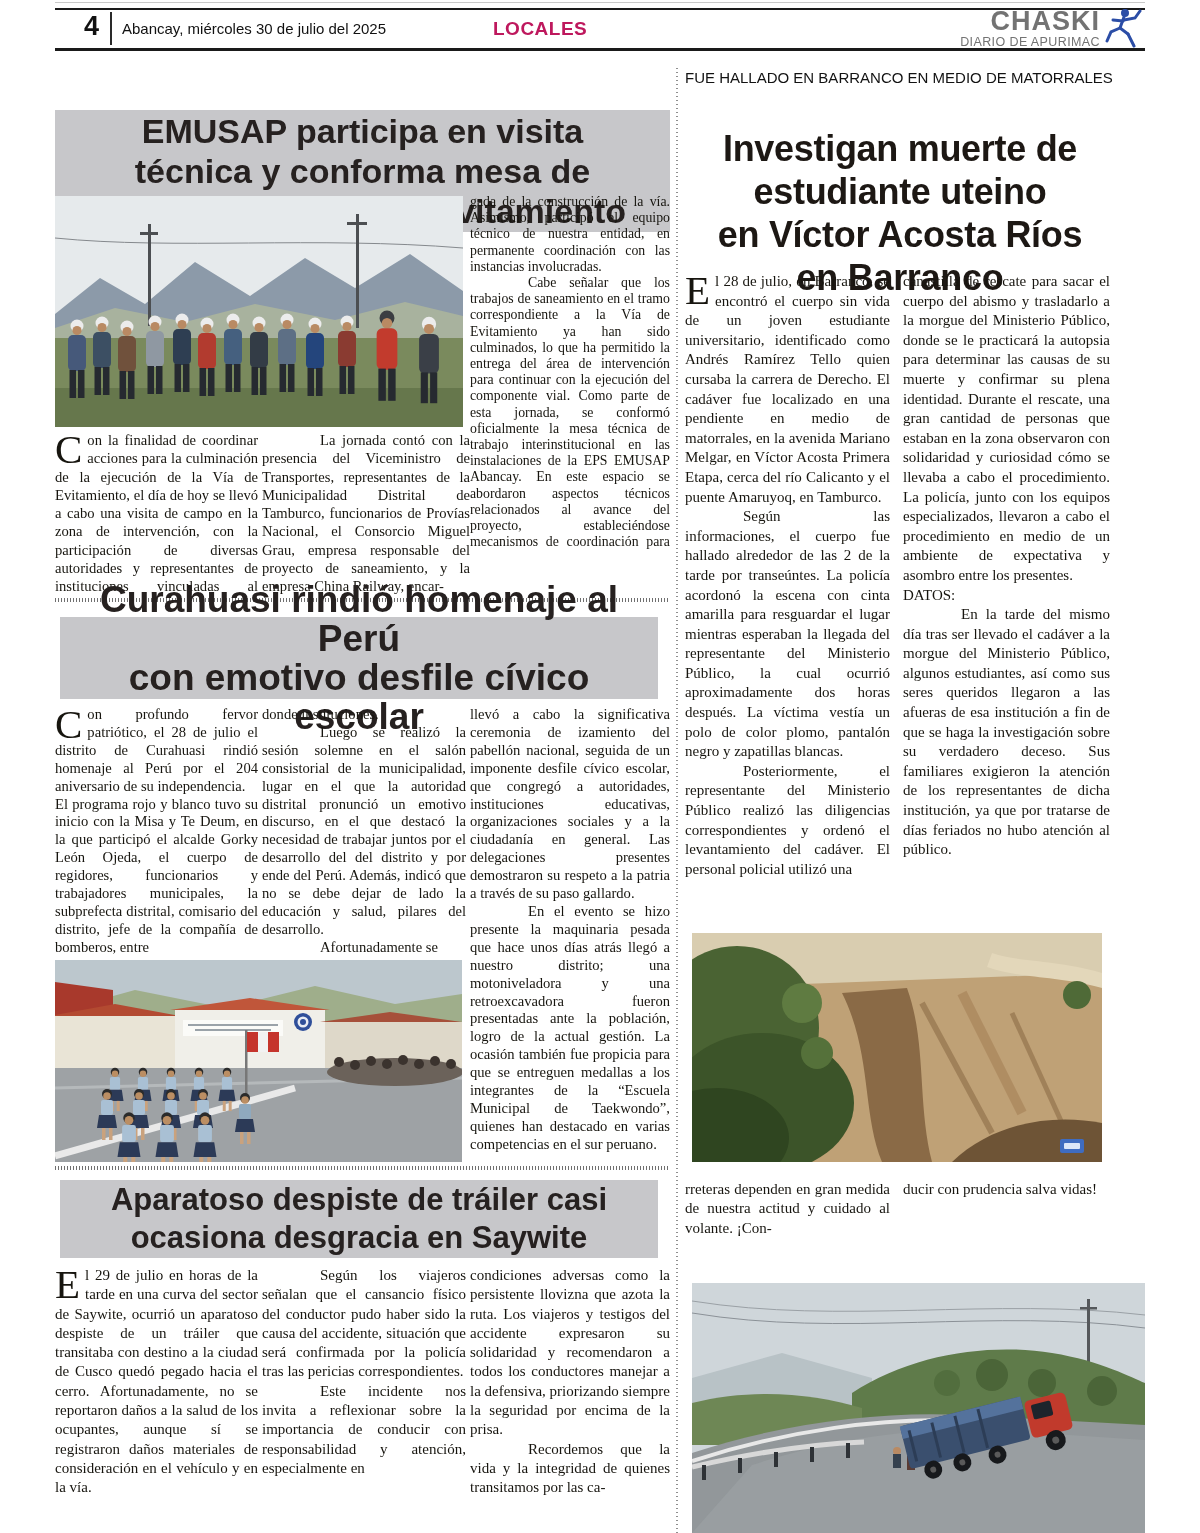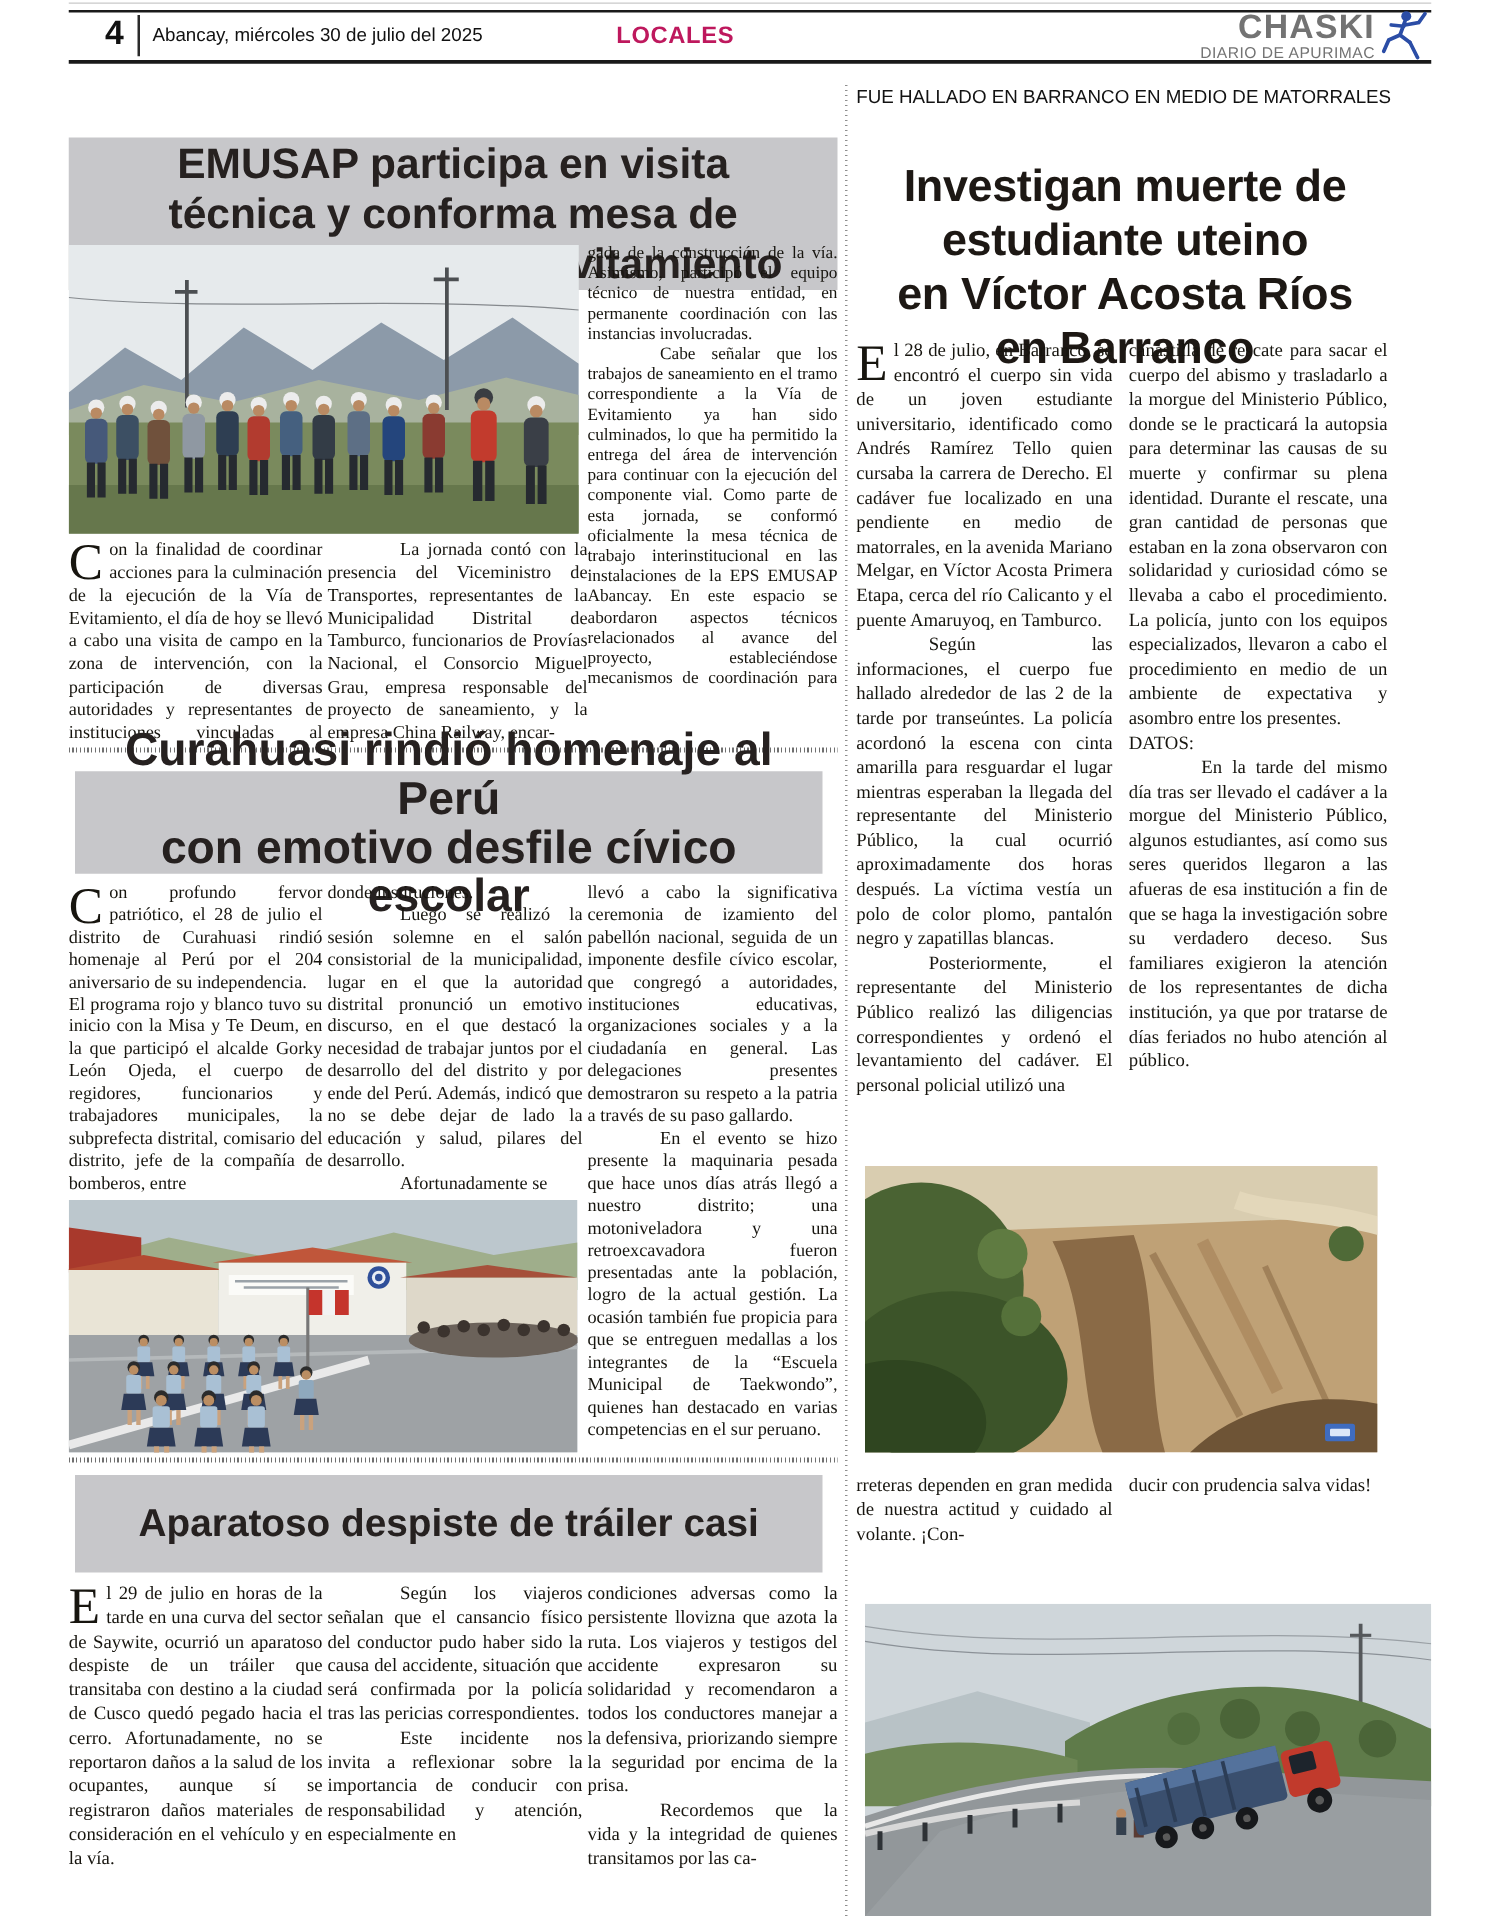--- a/index.html
+++ b/index.html
@@ -371,20 +371,21 @@
           <rect x="-5" y="34" width="3.5" height="12" fill="#caa27d"></rect>
           <rect x="2" y="34" width="3.5" height="12" fill="#caa27d"></rect>
         </g>
     </g>
   </svg>
 
   <div class="hsep" style="left:55px;top:1166px;width:615px"></div>
 
   <div class="hbox hb4">
     <span class="hl">Aparatoso despiste de tráiler casi</span>
+    <span class="hl">ocasiona desgracia en Saywite</span>
   </div>
 
   <div class="col a4c" style="left:55px;top:1266px;width:203px;height:267px">
     <p><span class="dropcap">E</span><span>l 29 de julio en horas de la tarde en una curva del sector de Saywite, ocurrió un aparatoso despiste de un tráiler que transitaba con destino a la ciudad de Cusco quedó pegado hacia el cerro. Afortunadamente, no se reportaron daños a la salud de los ocupantes, aunque sí se registraron daños materiales de consideración en el vehículo y en la vía.</span></p>
   </div>
   <div class="col a4c" style="left:262px;top:1266px;width:204px;height:267px">
     <p class="ind">Según los viajeros señalan que el cansancio físico del conductor pudo haber sido la causa del accidente, situación que será confirmada por la policía tras las pericias correspondientes.</p>
     <p class="ind">Este incidente nos invita a reflexionar sobre la importancia de conducir con responsabilidad y atención, especialmente en</p>
   </div>
   <div class="col a4c" style="left:470px;top:1266px;width:200px;height:267px">

